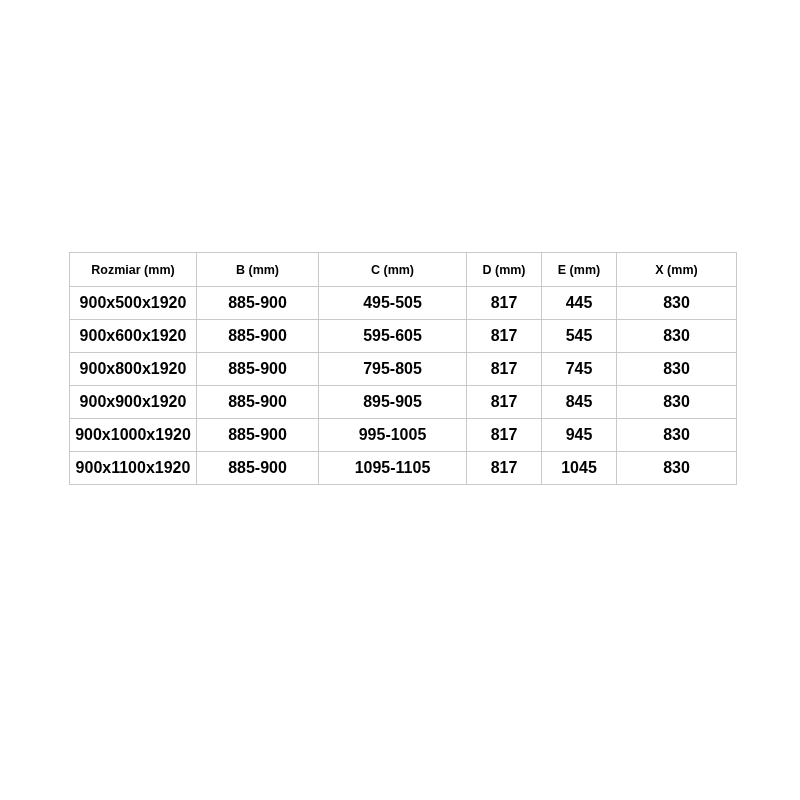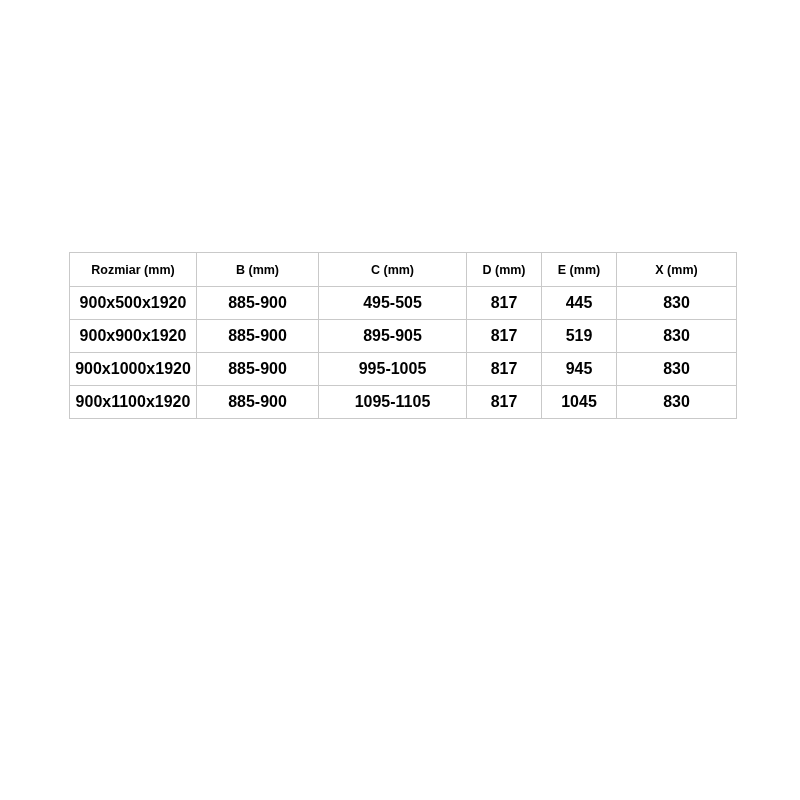--- a/index.html
+++ b/index.html
@@ -81,25 +81,41 @@
       <tbody>
         <tr>
           <td>900x500x1920</td>
           <td>885-900</td>
           <td>495-505</td>
           <td>817</td>
           <td>445</td>
           <td>830</td>
         </tr>
         <tr>
+          <td>900x600x1920</td>
+          <td>885-900</td>
+          <td>595-605</td>
+          <td>817</td>
+          <td>545</td>
+          <td>830</td>
+        </tr>
+        <tr>
+          <td>900x800x1920</td>
+          <td>885-900</td>
+          <td>795-805</td>
+          <td>817</td>
+          <td>745</td>
+          <td>830</td>
+        </tr>
+        <tr>
           <td>900x900x1920</td>
           <td>885-900</td>
           <td>895-905</td>
           <td>817</td>
-          <td>519</td>
+          <td>845</td>
           <td>830</td>
         </tr>
         <tr>
           <td>900x1000x1920</td>
           <td>885-900</td>
           <td>995-1005</td>
           <td>817</td>
           <td>945</td>
           <td>830</td>
         </tr>

